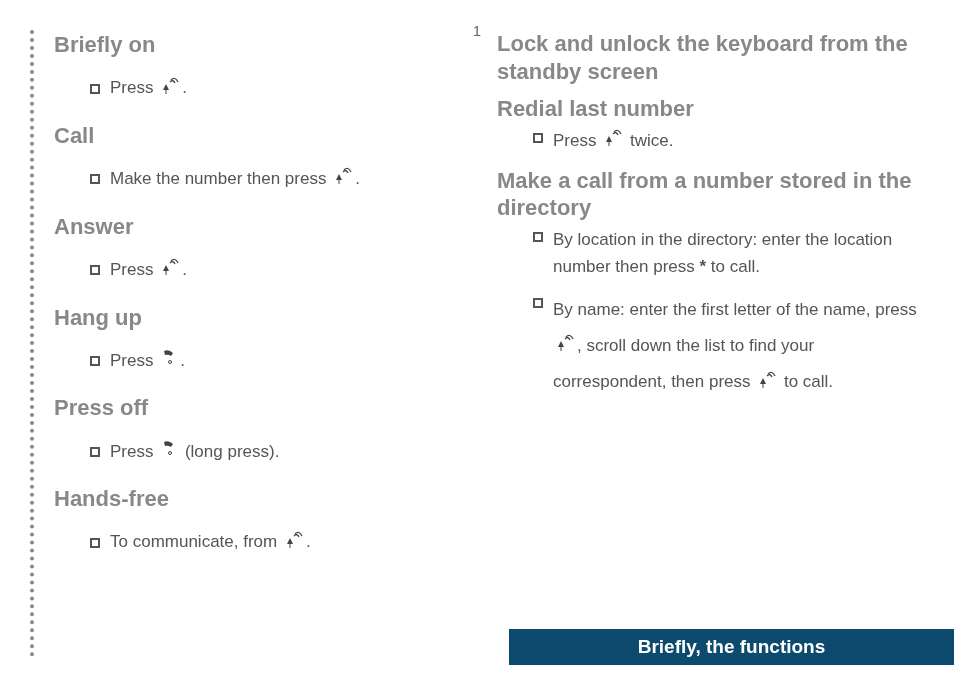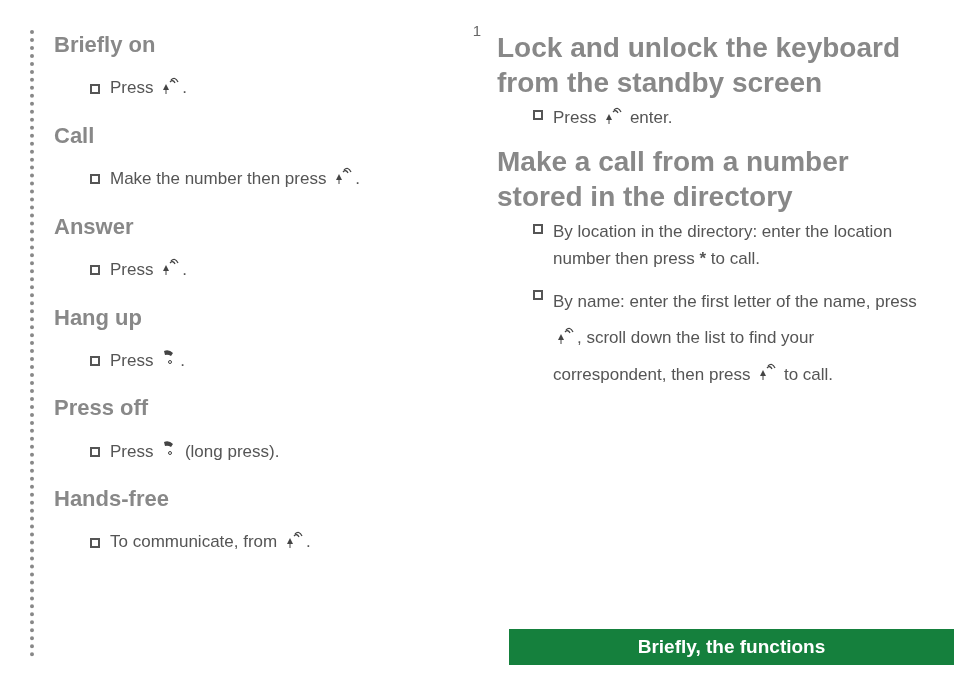--- a/index.html
+++ b/index.html
@@ -33,21 +33,21 @@
     color: #888;
     margin: 20px 0 18px 10px;
   }
   .section-heading {
     font-size: 22px;
     font-weight: bold;
     color: #888;
     margin: 12px 0 4px 24px;
   }
   .section-heading-right {
-    font-size: 28px;
+    font-size: 22px;
     font-weight: bold;
     color: #888;
     margin: 10px 0 4px 0;
     line-height: 1.25;
   }
   .item {
     margin: 14px 0 18px 60px;
     font-size: 17px;
     color: #555;
     line-height: 1.9;
@@ -102,21 +102,21 @@
     transform: translateX(-50%);
     font-size: 15px;
     color: #666;
   }
   .footer-bar {
     position: absolute;
     right: 0;
     bottom: 12px;
     width: 445px;
     height: 36px;
-    background: #15803d;
+    background: #0c4a6e;
     color: #fff;
     font-size: 19px;
     font-weight: bold;
     text-align: center;
     line-height: 36px;
   }
   .bold {
     font-weight: bold;
     color: #555;
   }
@@ -186,27 +186,28 @@
               <path d="M10 6 Q13 3 15 7" stroke="#444" stroke-width="1.3" fill="none"></path>
               <path d="M11 4 Q15 0 18 6" stroke="#444" stroke-width="1.3" fill="none"></path>
               <line x1="6" y1="14" x2="6" y2="18" stroke="#444" stroke-width="1"></line>
             </svg></span><span>.</span></span>
     </div>
   </div>
 
   <div class="col">
     <div class="section-heading-right">Lock and unlock the keyboard from the standby screen</div>
 
+    <div class="section-heading-right">Redial last number</div>
     <div class="item-right">
       <span class="bullet-right"></span><span class="item-text-right"><span>Press </span><span class="icon-call"><svg width="20" height="18" viewBox="0 0 20 18">
               <path d="M3 14 L6 8 L9 14 Z" fill="#444"></path>
               <path d="M10 6 Q13 3 15 7" stroke="#444" stroke-width="1.3" fill="none"></path>
               <path d="M11 4 Q15 0 18 6" stroke="#444" stroke-width="1.3" fill="none"></path>
               <line x1="6" y1="14" x2="6" y2="18" stroke="#444" stroke-width="1"></line>
-            </svg></span><span> enter.</span></span>
+            </svg></span><span> twice.</span></span>
     </div>
 
     <div class="section-heading-right">Make a call from a number stored in the directory</div>
     <div class="item-right">
       <span class="bullet-right"></span><span class="item-text-right"><span>By location in the directory: enter the location number then press </span><span class="bold star">*</span><span> to call.</span></span>
     </div>
     <div class="item-right">
       <span class="bullet-right"></span><span class="item-text-right" style="line-height:2.1"><span>By name: enter the first letter of the name, press </span><span class="icon-call"><svg width="20" height="18" viewBox="0 0 20 18">
               <path d="M3 14 L6 8 L9 14 Z" fill="#444"></path>
               <path d="M10 6 Q13 3 15 7" stroke="#444" stroke-width="1.3" fill="none"></path>

